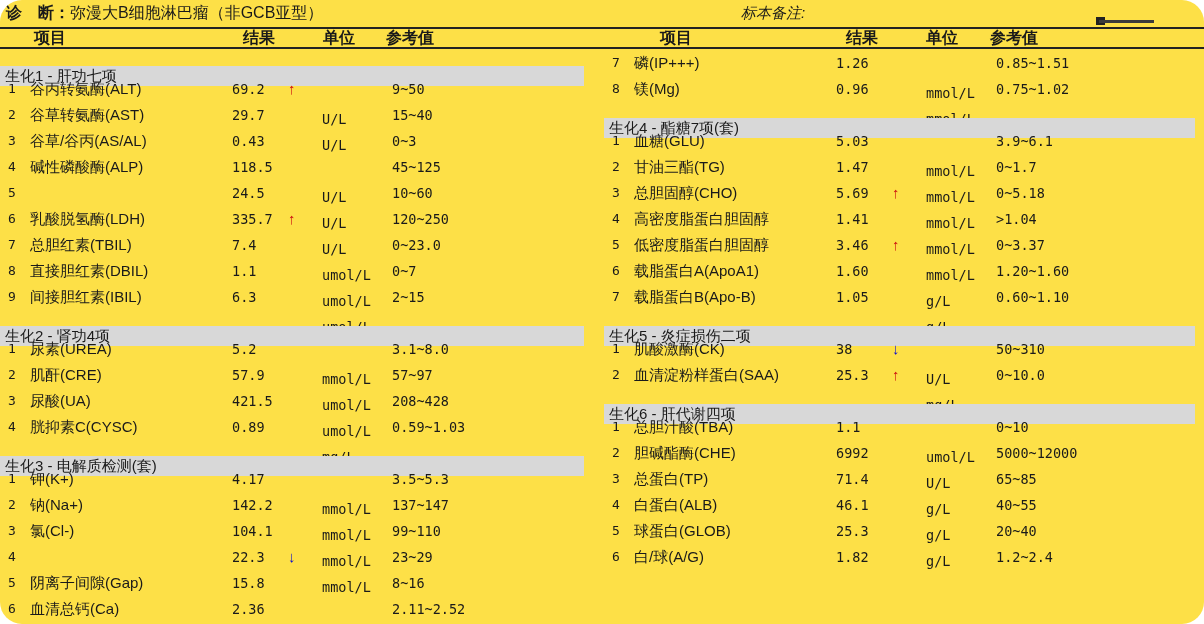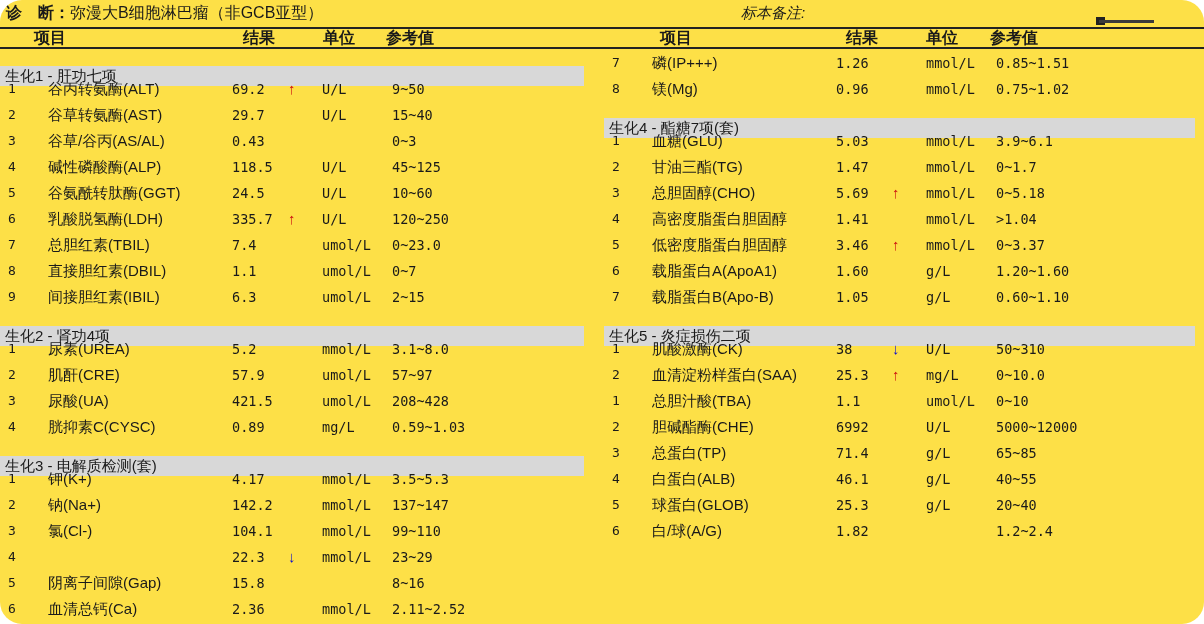--- a/index.html
+++ b/index.html
@@ -22,26 +22,26 @@
   #left-table{left:0;width:584px;}
   #right-table{left:604px;width:591px;}
   .row{position:relative;height:26px;}
   .row.section{padding-top:16px;box-sizing:border-box;}
   .sec-label{
     display:block;height:20px;line-height:20px;background:var(--secbg,#d8d8d8);
     font-size:15px;padding-left:5px;white-space:nowrap;box-sizing:border-box;width:100%;
   }
   .c{position:absolute;top:0;line-height:26px;white-space:nowrap;}
   .c.num{left:8px;font-family:"DejaVu Sans Mono",monospace;font-size:13px;}
-  .c.name{left:48px;font-size:15px;}
+  .c.name{left:30px;font-size:15px;}
   .c.result{left:232px;font-family:"DejaVu Sans Mono",monospace;font-size:13.5px;}
   .c.flag{left:288px;font-size:15px;font-weight:bold;}
   .c.flag.up{color:var(--hi,#cc1111);}
   .c.flag.down{color:var(--lo,#1111cc);}
-  .c.unit{left:322px;font-family:"DejaVu Sans Mono",monospace;font-size:13.5px;}
+  .c.unit{left:322px;font-family:"DejaVu Sans Mono",monospace;font-size:13.5px;margin-top:30px;}
   .c.ref{left:392px;font-family:"DejaVu Sans Mono",monospace;font-size:13.5px;}
 </style>
 </head>
 <body>
 
 <div class="page" style="--hi: #cc1111; --lo: #1111cc; --secbg: #d8d8d8; --rule: #222222;">
 
   <div class="diag">
     <span class="lbl">诊　断：</span><span>弥漫大B细胞淋巴瘤（非GCB亚型）</span>
   </div>
@@ -93,21 +93,20 @@
       </div>
       <div class="row item">
         <span class="c num">4</span>
         <span class="c name">碱性磷酸酶(ALP)</span>
         <span class="c result">118.5</span>
         <span class="c unit">U/L</span>
         <span class="c ref">45~125</span>
       </div>
       <div class="row item">
         <span class="c num">5</span>
-        <span class="c name">谷氨酰转肽酶(GGT)</span>
         <span class="c result">24.5</span>
         <span class="c unit">U/L</span>
         <span class="c ref">10~60</span>
       </div>
       <div class="row item">
         <span class="c num">6</span>
         <span class="c name">乳酸脱氢酶(LDH)</span>
         <span class="c result">335.7</span>
         <span class="c flag up">↑</span>
         <span class="c unit">U/L</span>
@@ -291,20 +290,23 @@
         <span class="c ref">50~310</span>
       </div>
       <div class="row item">
         <span class="c num">2</span>
         <span class="c name">血清淀粉样蛋白(SAA)</span>
         <span class="c result">25.3</span>
         <span class="c flag up">↑</span>
         <span class="c unit">mg/L</span>
         <span class="c ref">0~10.0</span>
       </div>
+      <div class="row section">
+        <span class="sec-label">生化6 - 肝代谢四项</span>
+      </div>
       <div class="row item">
         <span class="c num">1</span>
         <span class="c name">总胆汁酸(TBA)</span>
         <span class="c result">1.1</span>
         <span class="c unit">umol/L</span>
         <span class="c ref">0~10</span>
       </div>
       <div class="row item">
         <span class="c num">2</span>
         <span class="c name">胆碱酯酶(CHE)</span>

